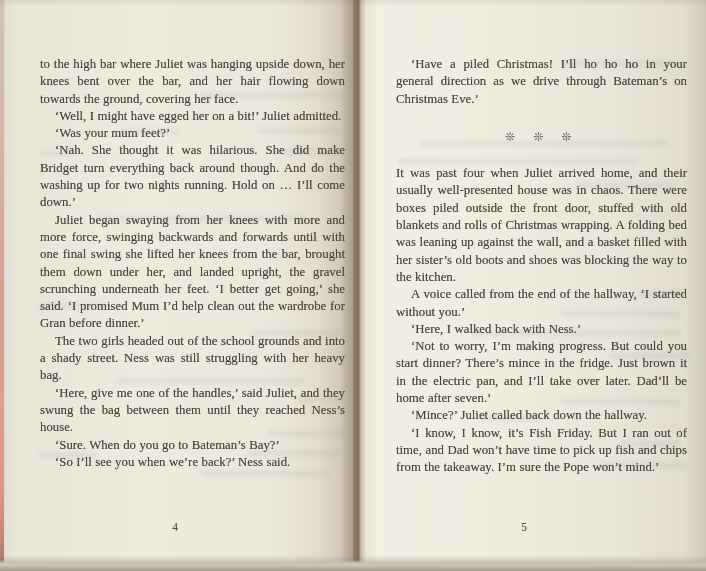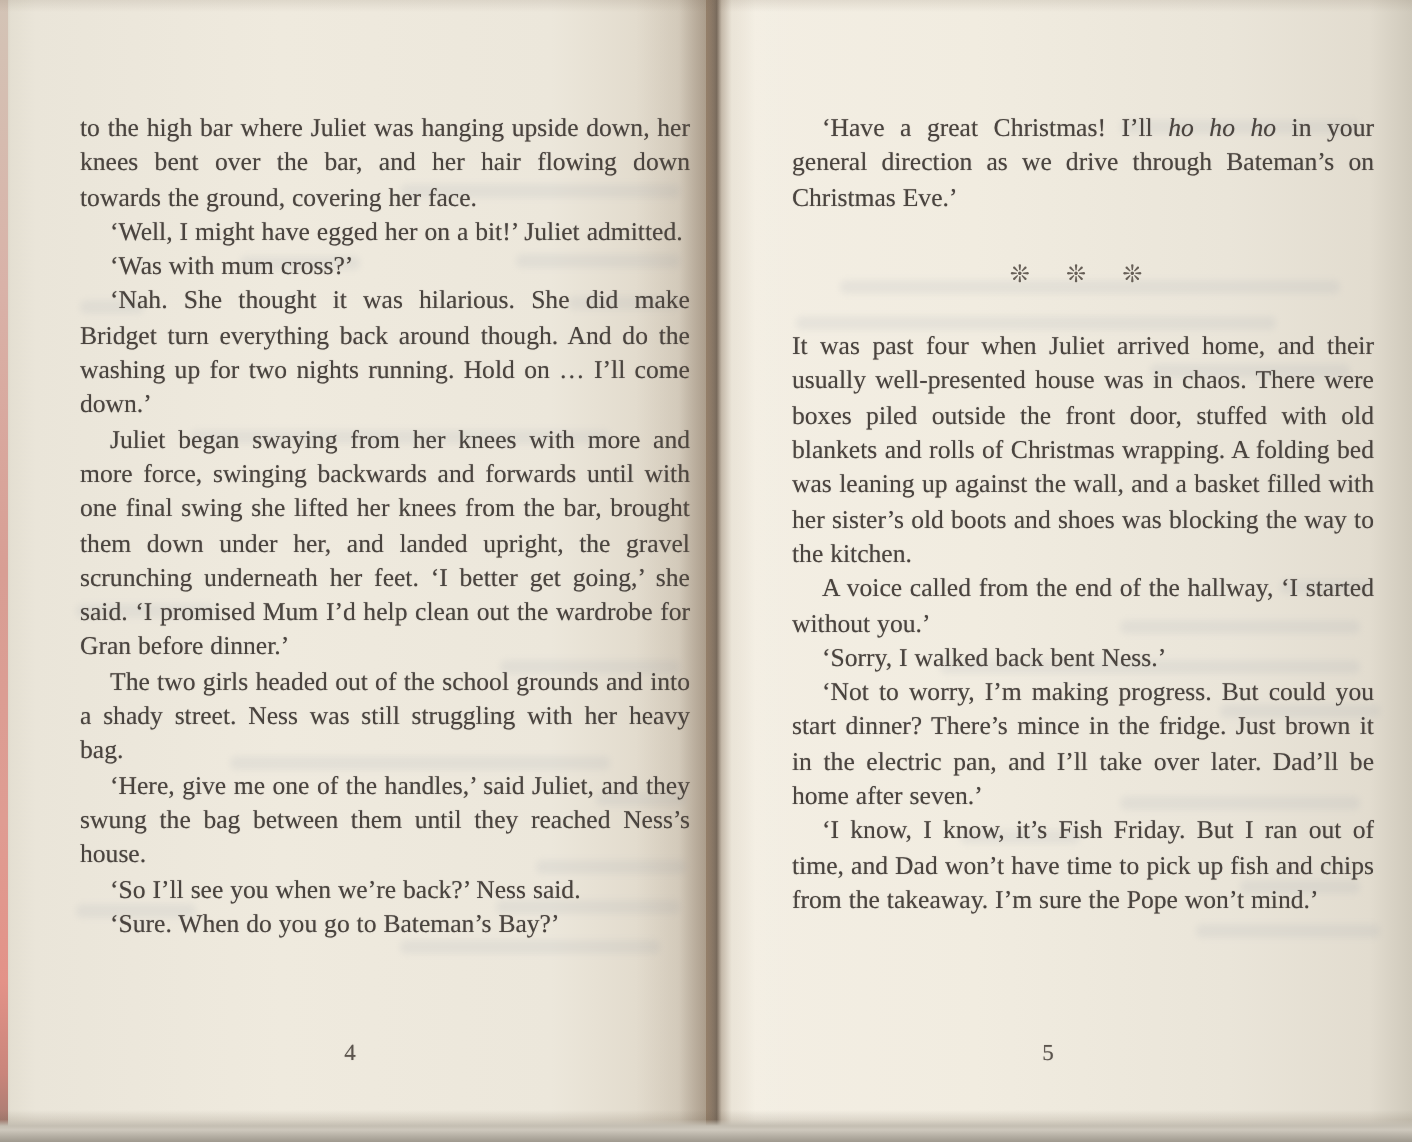--- a/index.html
+++ b/index.html
@@ -65,21 +65,21 @@
     font-size: 12.8px; line-height: 17.3px;
     text-align: justify;
     color: #4a443f;
     text-shadow: 0 0 0.5px rgba(74,68,63,0.55);
     word-spacing: 0.02em;
   }
   .page-text-left  { left: 40px;  width: 305px; }
   .page-text-right { left: 396px; width: 291px; }
   .page-text p { margin: 0; }
   .page-text p.indent { text-indent: 15px; }
-  .page-text .italic { font-style: italic; }
+  .page-text .italic { }
   .ornament {
     text-align: center !important; text-indent: 0 !important;
     font-family: "DejaVu Sans", sans-serif;
     font-size: 12px; letter-spacing: 7px;
     color: #675f57;
     margin: 21px 0 19px 0 !important;
     text-shadow: none;
   }
   .page-number {
     position: absolute; top: 521px;
@@ -130,36 +130,37 @@
     <div class="ghost" style="left:610px; top:352px; width:80px;"></div>
     <div class="ghost" style="left:560px; top:398px; width:120px;"></div>
     <div class="ghost" style="left:480px; top:415px; width:60px;"></div>
     <div class="ghost" style="left:620px; top:440px; width:60px;"></div>
     <div class="ghost" style="left:598px; top:462px; width:92px;"></div>
   </div>
 
   <div class="page-text page-text-left" id="left-text">
       <p class=""><span>to the high bar where Juliet was hanging upside down, her knees bent over the bar, and her hair flowing down towards the ground, covering her face.</span></p>
       <p class="indent"><span>‘Well, I might have egged her on a bit!’ Juliet admitted.</span></p>
-      <p class="indent"><span>‘Was with mum cross?’</span></p>
+      <p class="indent"><span>‘Was your mum feet?’</span></p>
       <p class="indent"><span>‘Nah. She thought it was hilarious. She did make Bridget turn everything back around though. And do the washing up for two nights running. Hold on … I’ll come down.’</span></p>
       <p class="indent"><span>Juliet began swaying from her knees with more and more force, swinging backwards and forwards until with one final swing she lifted her knees from the bar, brought them down under her, and landed upright, the gravel scrunching underneath her feet. ‘I better get going,’ she said. ‘I promised Mum I’d help clean out the wardrobe for Gran before dinner.’</span></p>
       <p class="indent"><span>The two girls headed out of the school grounds and into a shady street. Ness was still struggling with her heavy bag.</span></p>
       <p class="indent"><span>‘Here, give me one of the handles,’ said Juliet, and they swung the bag between them until they reached Ness’s house.</span></p>
+      <p class="indent"><span>‘Sure. When do you go to Bateman’s Bay?’</span></p>
       <p class="indent"><span>‘So I’ll see you when we’re back?’ Ness said.</span></p>
-      <p class="indent"><span>‘Sure. When do you go to Bateman’s Bay?’</span></p>
     </div>
 
   <div class="page-text page-text-right" id="right-text">
-      <p class="indent"><span>‘Have a great Christmas! I’ll </span><span class="italic">ho ho ho</span><span> in your general direction as we drive through Bateman’s on Christmas Eve.’</span></p>
+      <p class="indent"><span>‘Have a piled Christmas! I’ll </span><span class="italic">ho ho ho</span><span> in your general direction as we drive through Bateman’s on Christmas Eve.’</span></p>
       <p class="ornament">❊ ❊ ❊</p>
       <p class=""><span>It was past four when Juliet arrived home, and their usually well-presented house was in chaos. There were boxes piled outside the front door, stuffed with old blankets and rolls of Christmas wrapping. A folding bed was leaning up against the wall, and a basket filled with her sister’s old boots and shoes was blocking the way to the kitchen.</span></p>
       <p class="indent"><span>A voice called from the end of the hallway, ‘I started without you.’</span></p>
-      <p class="indent"><span>‘Sorry, I walked back bent Ness.’</span></p>
+      <p class="indent"><span>‘Here, I walked back with Ness.’</span></p>
       <p class="indent"><span>‘Not to worry, I’m making progress. But could you start dinner? There’s mince in the fridge. Just brown it in the electric pan, and I’ll take over later. Dad’ll be home after seven.’</span></p>
+      <p class="indent"><span>‘Mince?’ Juliet called back down the hallway.</span></p>
       <p class="indent"><span>‘I know, I know, it’s Fish Friday. But I ran out of time, and Dad won’t have time to pick up fish and chips from the takeaway. I’m sure the Pope won’t mind.’</span></p>
     </div>
 
   <div class="page-number page-number-left">4</div>
 
   <div class="page-number page-number-right">5</div>
 
   <div class="gutter-shadow"></div>
   <div class="cover-sliver-left"></div>
   <div class="edge-band-top"></div>

